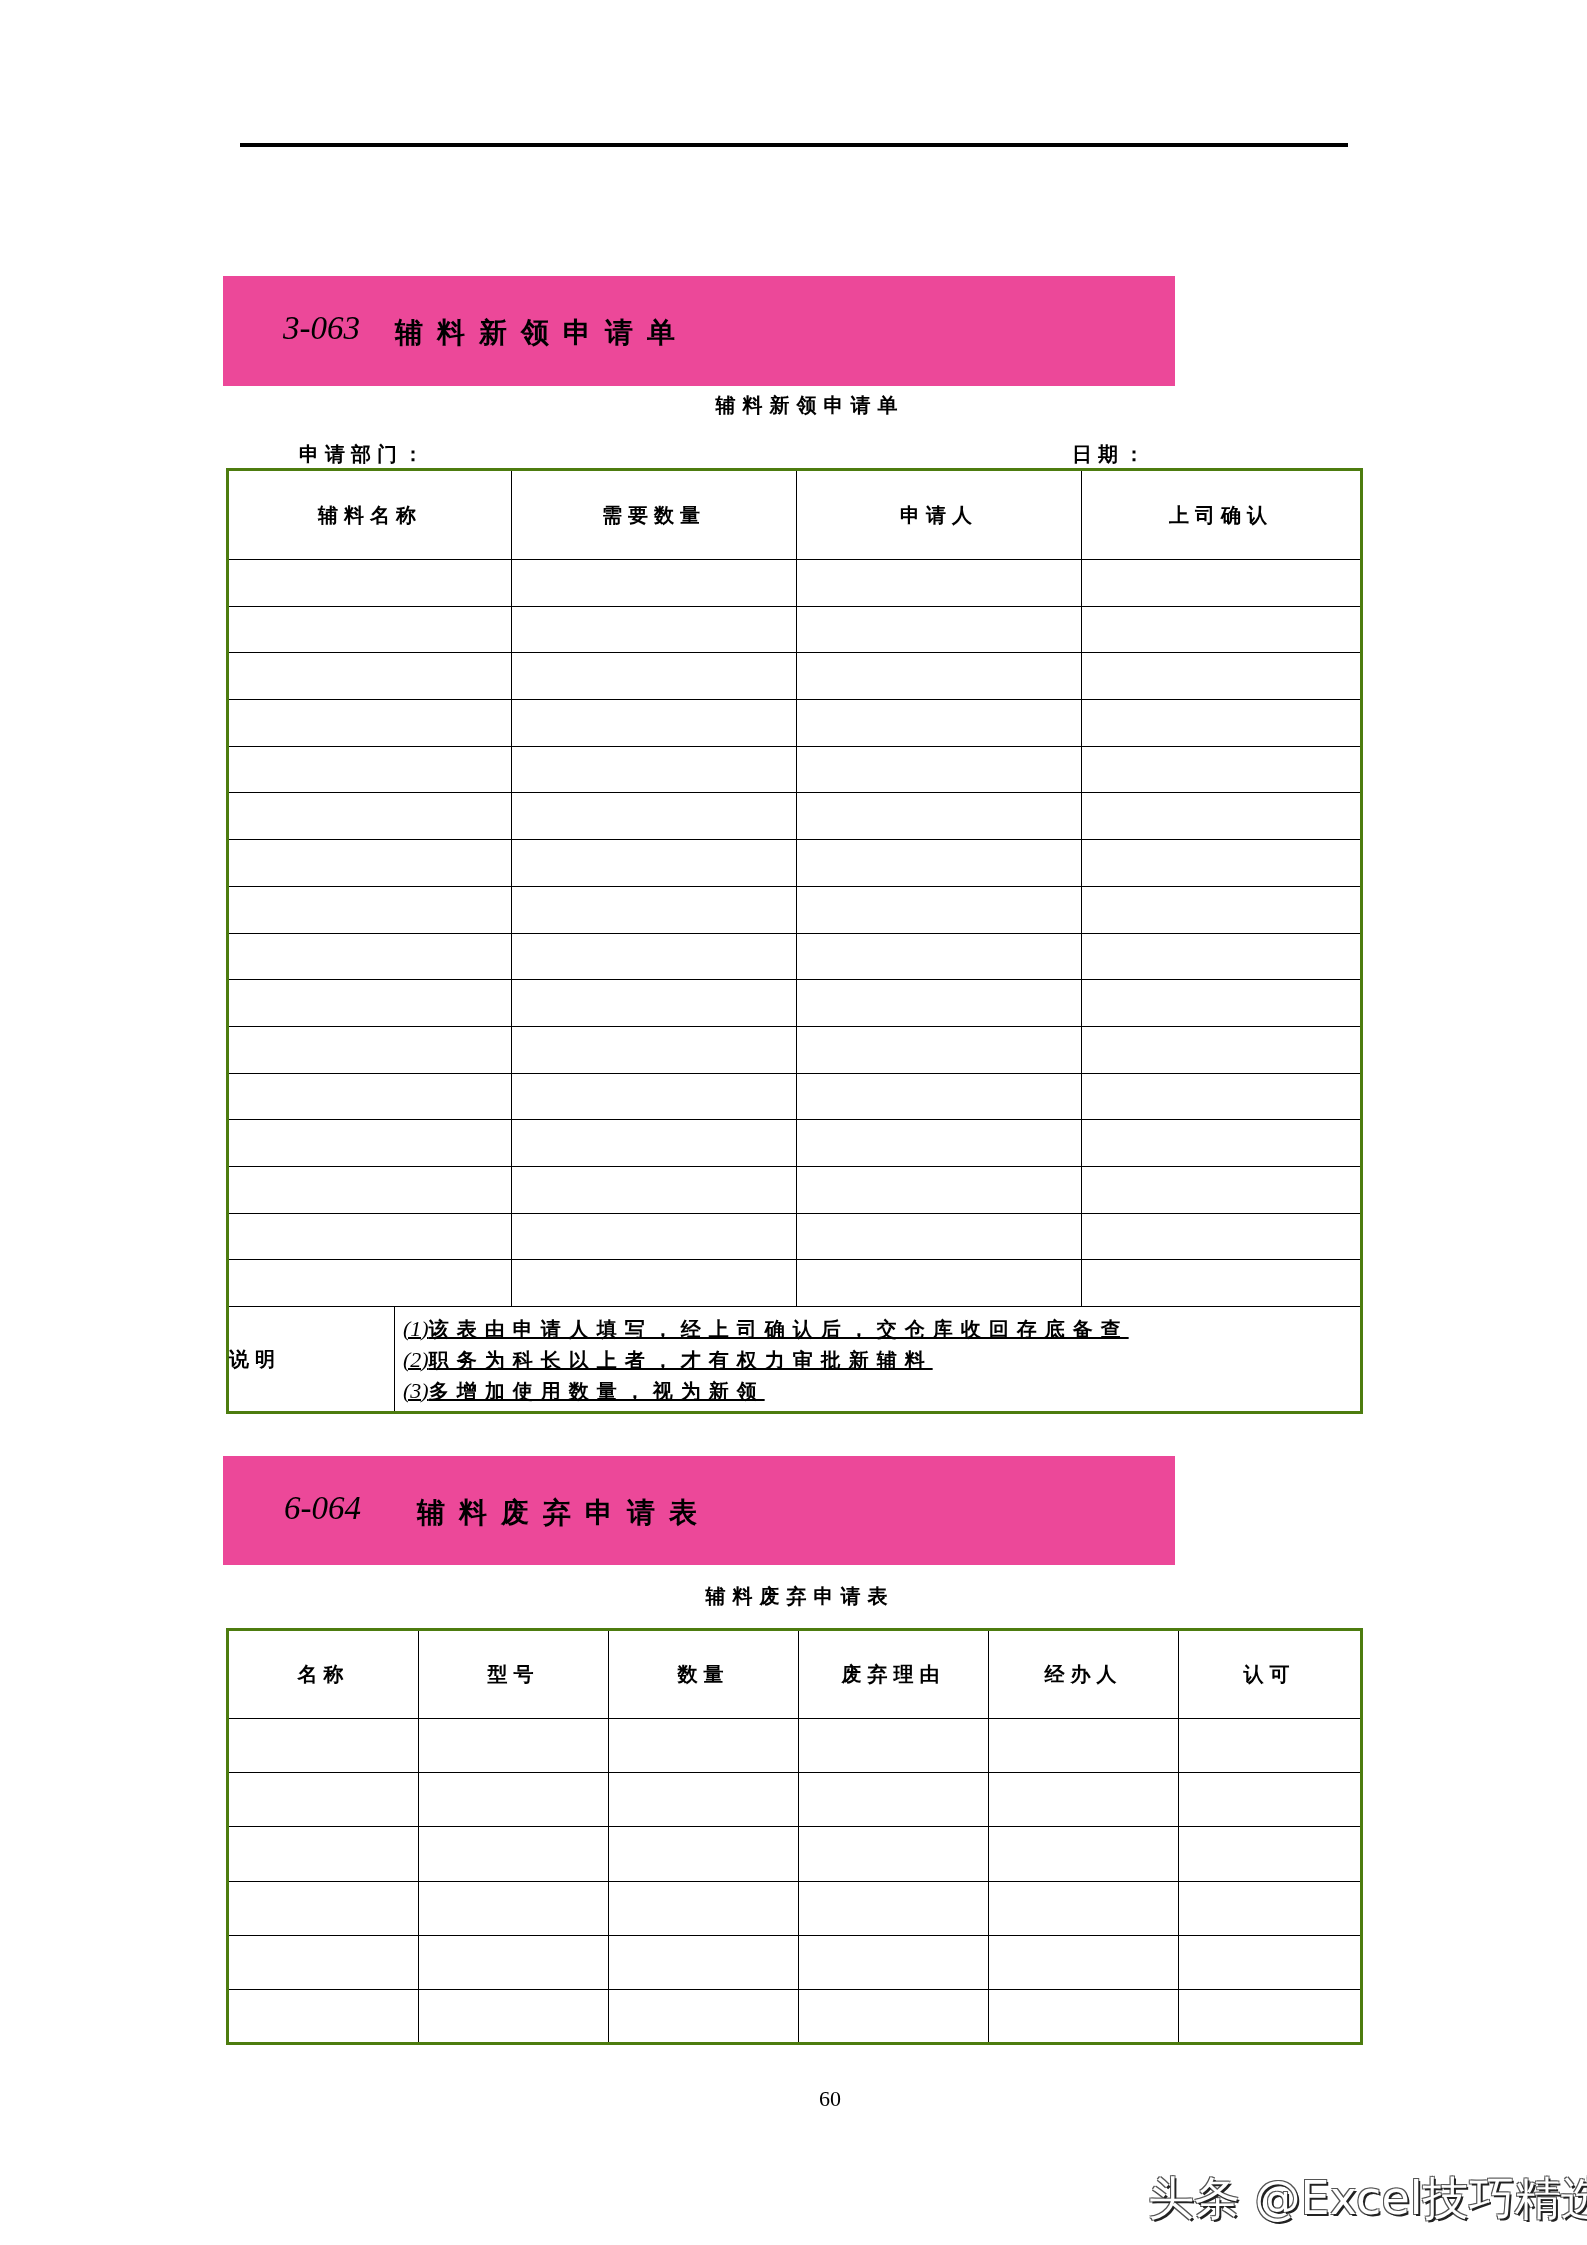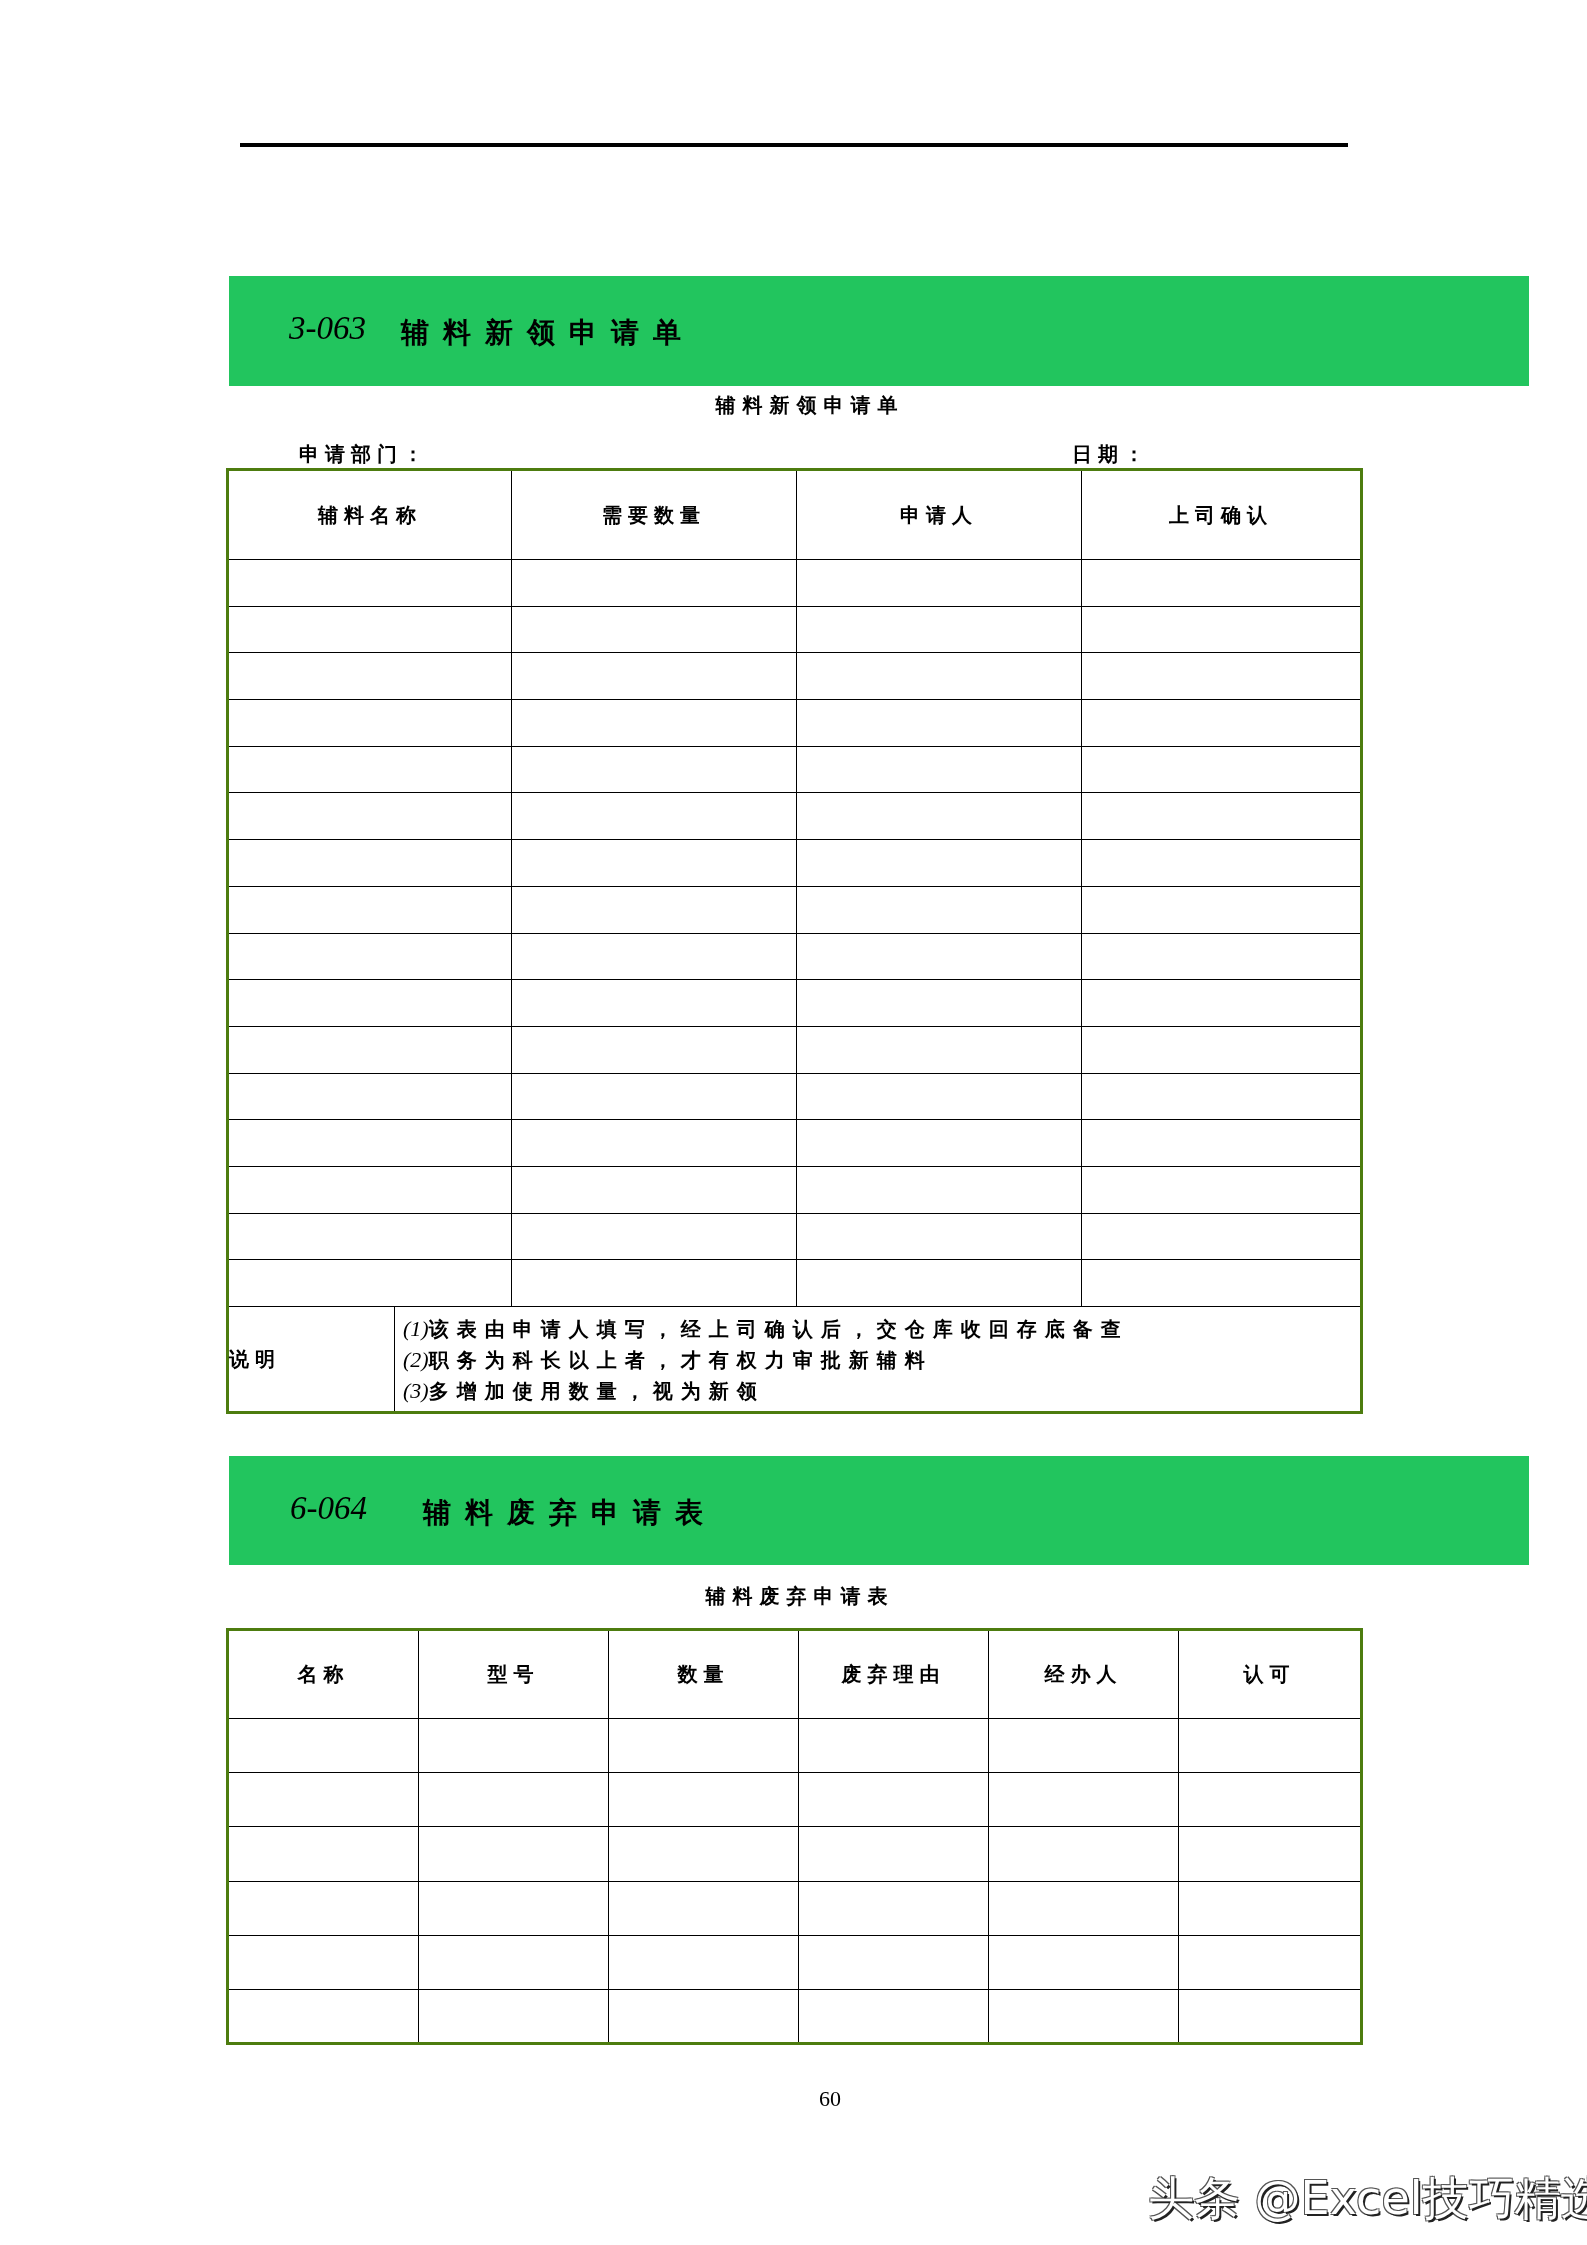--- a/index.html
+++ b/index.html
@@ -1,31 +1,31 @@
 <!DOCTYPE html>
 <html><head>
 <meta charset="utf-8">
 <style>
   html, body { margin: 0; padding: 0; background: #ffffff; }
   body { width: 1587px; height: 2245px; position: relative; overflow: hidden;
          font-family: "DejaVu Sans", "Liberation Sans", sans-serif; color: #000; }
   .abs { position: absolute; }
   .top-rule { left: 240px; top: 143px; width: 1108px; height: 4px; background: #000; }
-  .band { left: 229px; width: 1300px; background: #22c55e; }
+  .band { left: 223px; width: 952px; background: #ec4899; }
   .band-num { position: absolute; font-family: "Liberation Serif", "DejaVu Serif", serif;
               font-style: italic; font-size: 33px; white-space: nowrap; }
   .band-title { position: absolute; font-weight: bold; font-size: 28px; letter-spacing: 14px; white-space: nowrap; }
   .subtitle { font-weight: bold; font-size: 20px; letter-spacing: 7px; white-space: nowrap; text-align: center; }
   .meta-label { font-weight: bold; font-size: 20px; letter-spacing: 6px; white-space: nowrap; margin-top: 7px; }
   table.form { position: absolute; border-collapse: collapse; table-layout: fixed; border: 3px solid #4d7c0f; }
   table.form td, table.form th { border: 1.5px solid #000; padding: 0; font-weight: bold; }
   table.form th { font-size: 20px; letter-spacing: 6px; text-align: center; }
   .notes-label { text-align: left; font-size: 20px; letter-spacing: 6px; }
   .notes-cell { padding-left: 8px !important; vertical-align: middle; }
-  .note-line { font-size: 20px; letter-spacing: 8px; white-space: nowrap; height: 31px; line-height: 31px; }
+  .note-line { font-size: 20px; letter-spacing: 8px; white-space: nowrap; height: 31px; line-height: 31px; text-decoration: underline; }
   .note-num { font-family: "Liberation Serif", "DejaVu Serif", serif; font-style: italic; font-weight: normal; letter-spacing: 0; font-size: 22px; }
   .page-num { font-family: "Liberation Serif", "DejaVu Serif", serif; font-size: 22px; }
   .watermark { font-family: "DejaVu Sans", sans-serif; font-size: 46px; color: #ffffff; white-space: nowrap;
                text-shadow: 2px 2px 0 #222, -1px -1px 0 #555, 1px -1px 0 #555, -1px 1px 0 #555; }
 </style>
 </head>
 <body>
 
 <div class="abs top-rule"></div>
 

